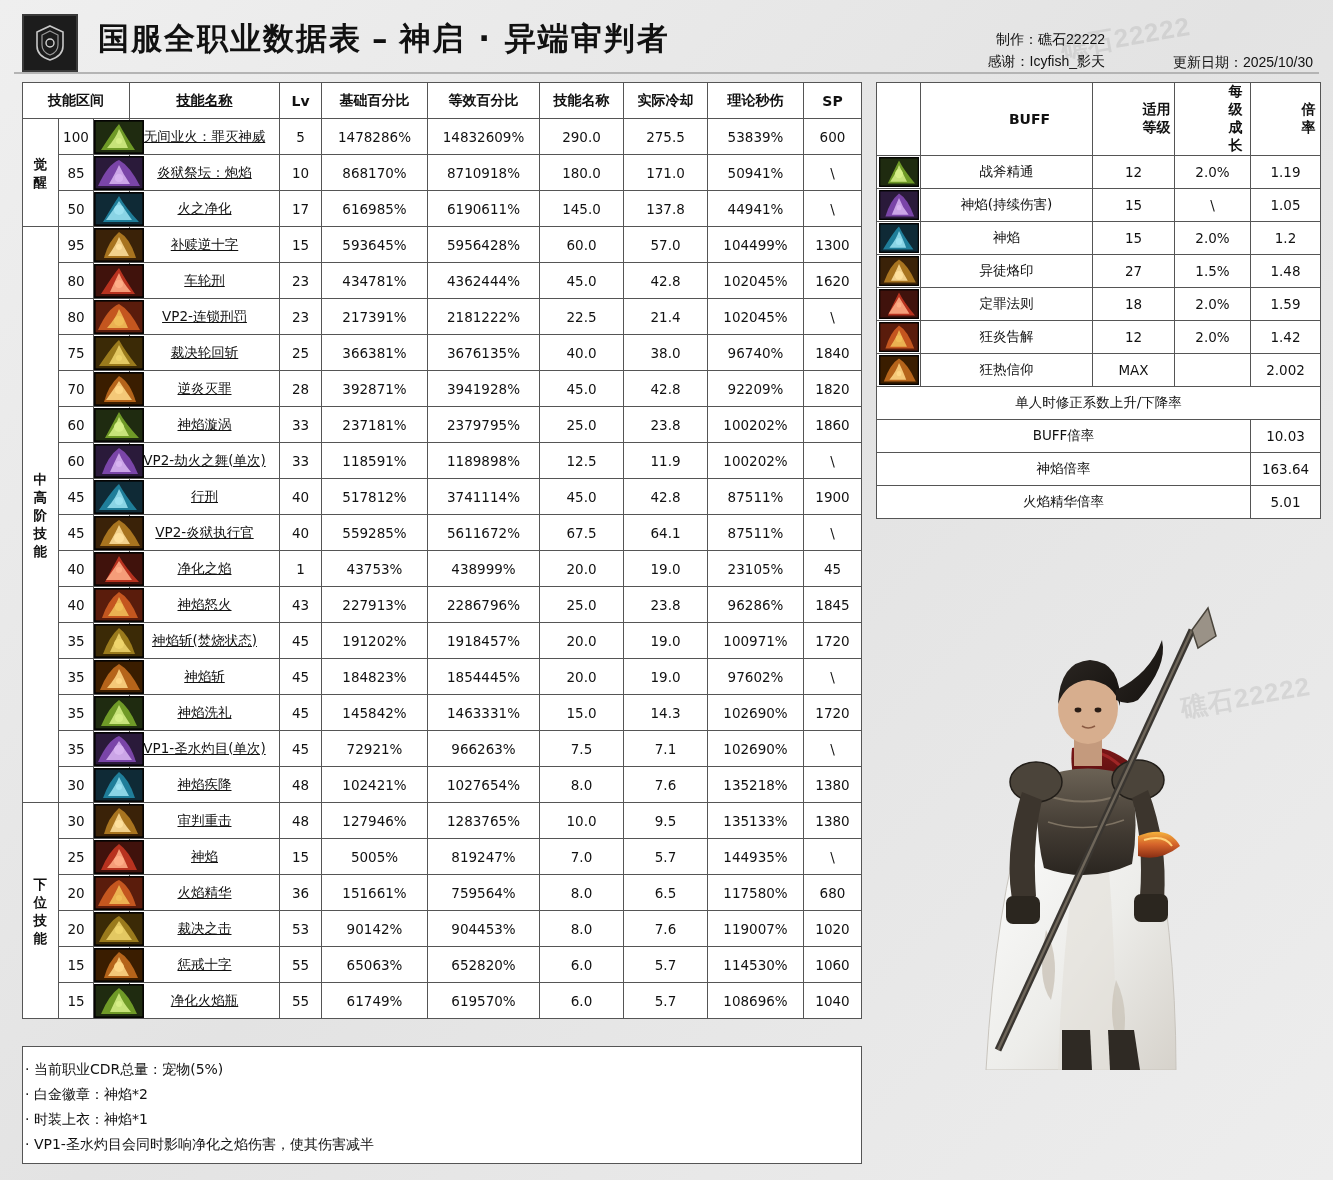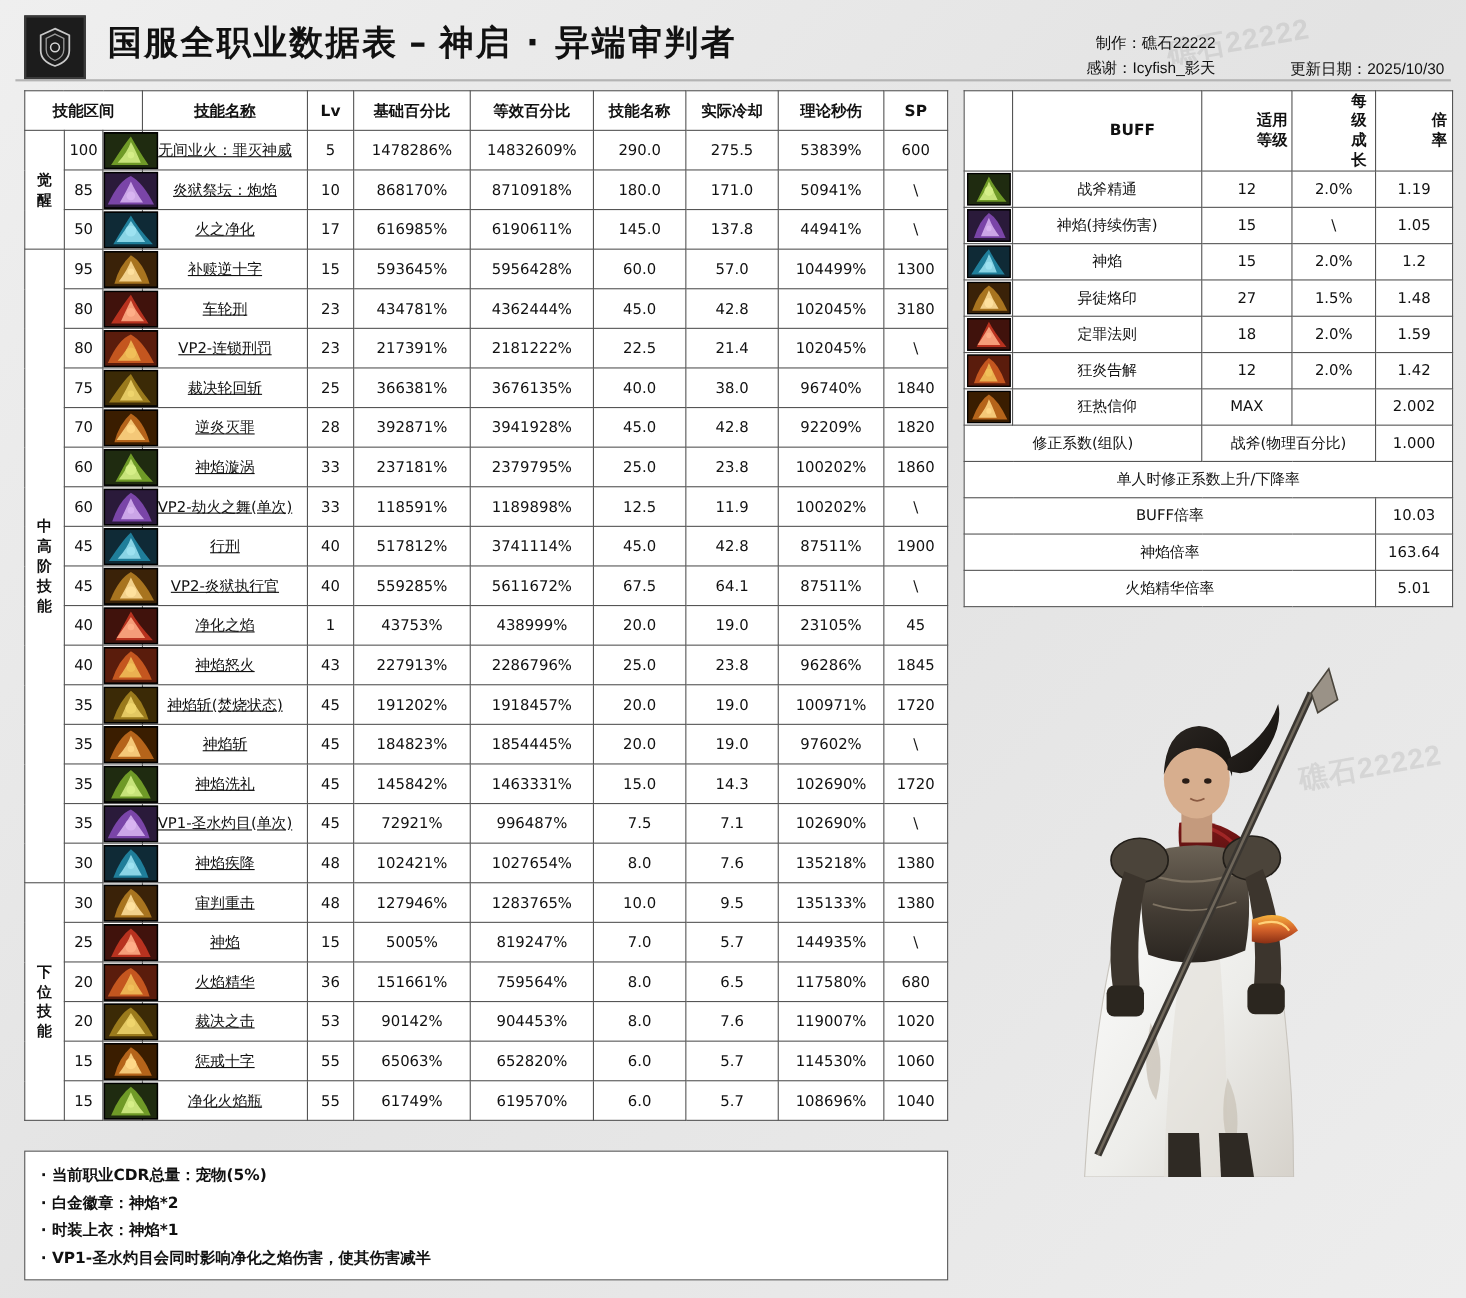--- a/index.html
+++ b/index.html
@@ -108,22 +108,21 @@
   .art {
     position: absolute; left: 876px; top: 600px;
     width: 444px; height: 470px;
     overflow: hidden;
   }
   
   .notes {
     position: absolute; left: 22px; top: 1046px;
     width: 840px; height: 118px;
     border: 1px solid #555; background: #fff;
-    padding: 10px 14px;
-    font-weight: bold;
+    padding: 10px 2px;
   }
   .notes div {
     font-size: 14px; color: #111; line-height: 25px;
     font-family: "DejaVu Sans", sans-serif;
   }
 </style>
 </head>
 <body>
 
 <div id="root">
@@ -278,21 +277,21 @@
     <rect x="1" y="1" width="48" height="32" fill="none" stroke="#000" stroke-width="1.2"></rect>
   </svg>
             </td>
             <td class="c-name">车轮刑</td>
             <td class="c-lv">23</td>
             <td class="c-base">434781%</td>
             <td class="c-eq">4362444%</td>
             <td class="c-cd0">45.0</td>
             <td class="c-cd">42.8</td>
             <td class="c-dps">102045%</td>
-            <td class="c-sp">3180</td>
+            <td class="c-sp">1620</td>
           </tr>
           <tr>
             <td class="c-lv0 vp">80</td>
             <td class="c-icon">
               <svg class="ic" width="50" height="34" viewBox="0 0 50 34" preserveAspectRatio="none">
     <rect width="50" height="34" fill="#0d0b09"></rect>
     <rect x="1" y="1" width="48" height="32" fill="#5a1c0c"></rect>
     <path d="M4 30 Q14 8 25 4 Q36 10 46 30 Z" fill="#c4561f"></path>
     <path d="M13 28 Q22 18 25 9 Q29 16 34 28 Z" fill="#f2c15a" opacity="0.85"></path>
     <circle cx="25" cy="21" r="5" fill="#f2c15a" opacity="0.9"></circle>
@@ -547,21 +546,21 @@
     <rect x="1" y="1" width="48" height="32" fill="#2a1a3a"></rect>
     <path d="M4 30 Q14 8 25 4 Q36 10 42 30 Z" fill="#7a45a8"></path>
     <path d="M12 28 Q22 14 25 9 Q29 15 38 28 Z" fill="#d9b6f2" opacity="0.85"></path>
     <circle cx="25" cy="18" r="5" fill="#d9b6f2" opacity="0.9"></circle>
     <rect x="1" y="1" width="48" height="32" fill="none" stroke="#000" stroke-width="1.2"></rect>
   </svg>
             </td>
             <td class="c-name vp">VP1-圣水灼目(单次)</td>
             <td class="c-lv vp">45</td>
             <td class="c-base vp">72921%</td>
-            <td class="c-eq vp">996487%</td>
+            <td class="c-eq vp">966263%</td>
             <td class="c-cd0 vp">7.5</td>
             <td class="c-cd vp">7.1</td>
             <td class="c-dps vp">102690%</td>
             <td class="c-sp vp">\</td>
           </tr>
           <tr>
             <td class="c-lv0">30</td>
             <td class="c-icon">
               <svg class="ic" width="50" height="34" viewBox="0 0 50 34" preserveAspectRatio="none">
     <rect width="50" height="34" fill="#0d0b09"></rect>
@@ -833,25 +832,20 @@
     <path d="M6 30 Q14 10 25 4 Q36 10 46 30 Z" fill="#b5641a"></path>
     <path d="M13 28 Q22 18 25 9 Q29 16 34 28 Z" fill="#ffd98a" opacity="0.85"></path>
     <circle cx="25" cy="21" r="3" fill="#ffd98a" opacity="0.9"></circle>
     <rect x="1" y="1" width="48" height="32" fill="none" stroke="#000" stroke-width="1.2"></rect>
   </svg>
             </td>
             <td class="b-name">狂热信仰</td>
             <td class="b-lv">MAX</td>
             <td class="b-grow"></td>
             <td class="b-mul">2.002</td>
-          </tr>
-          <tr>
-            <td colspan="2">修正系数(组队)</td>
-            <td colspan="2">战斧(物理百分比)</td>
-            <td>1.000</td>
           </tr>
           <tr>
             <td colspan="5">单人时修正系数上升/下降率</td>
           </tr>
           <tr>
             <td colspan="4">BUFF倍率</td>
             <td>10.03</td>
           </tr>
           <tr>
             <td colspan="4">神焰倍率</td>

